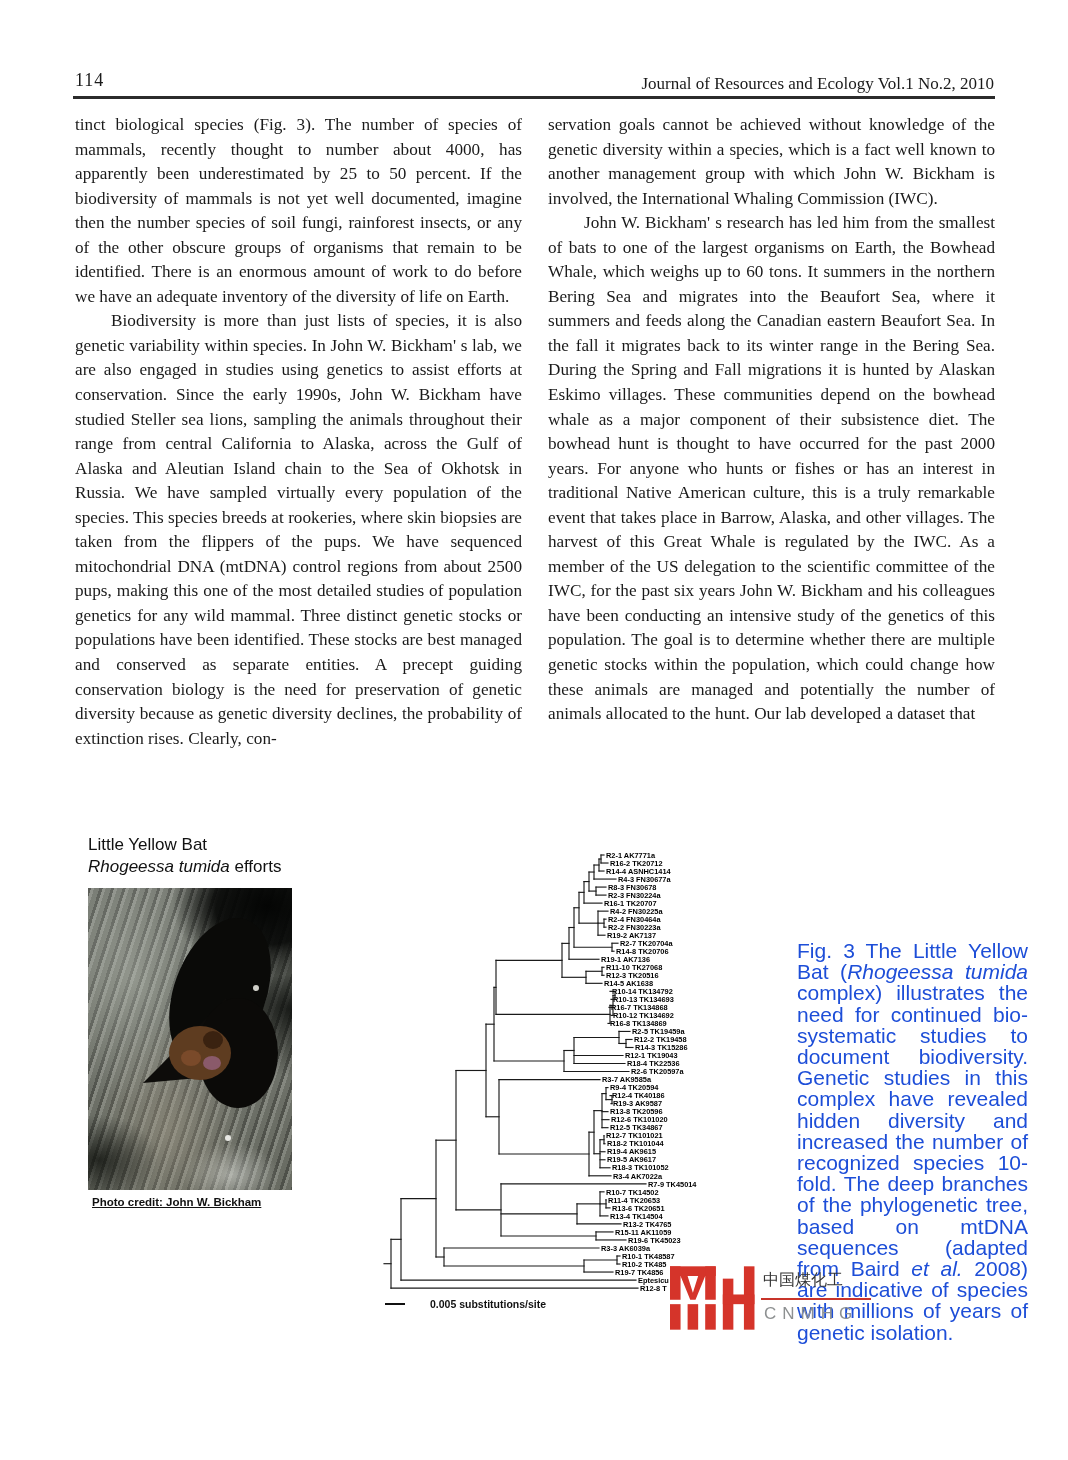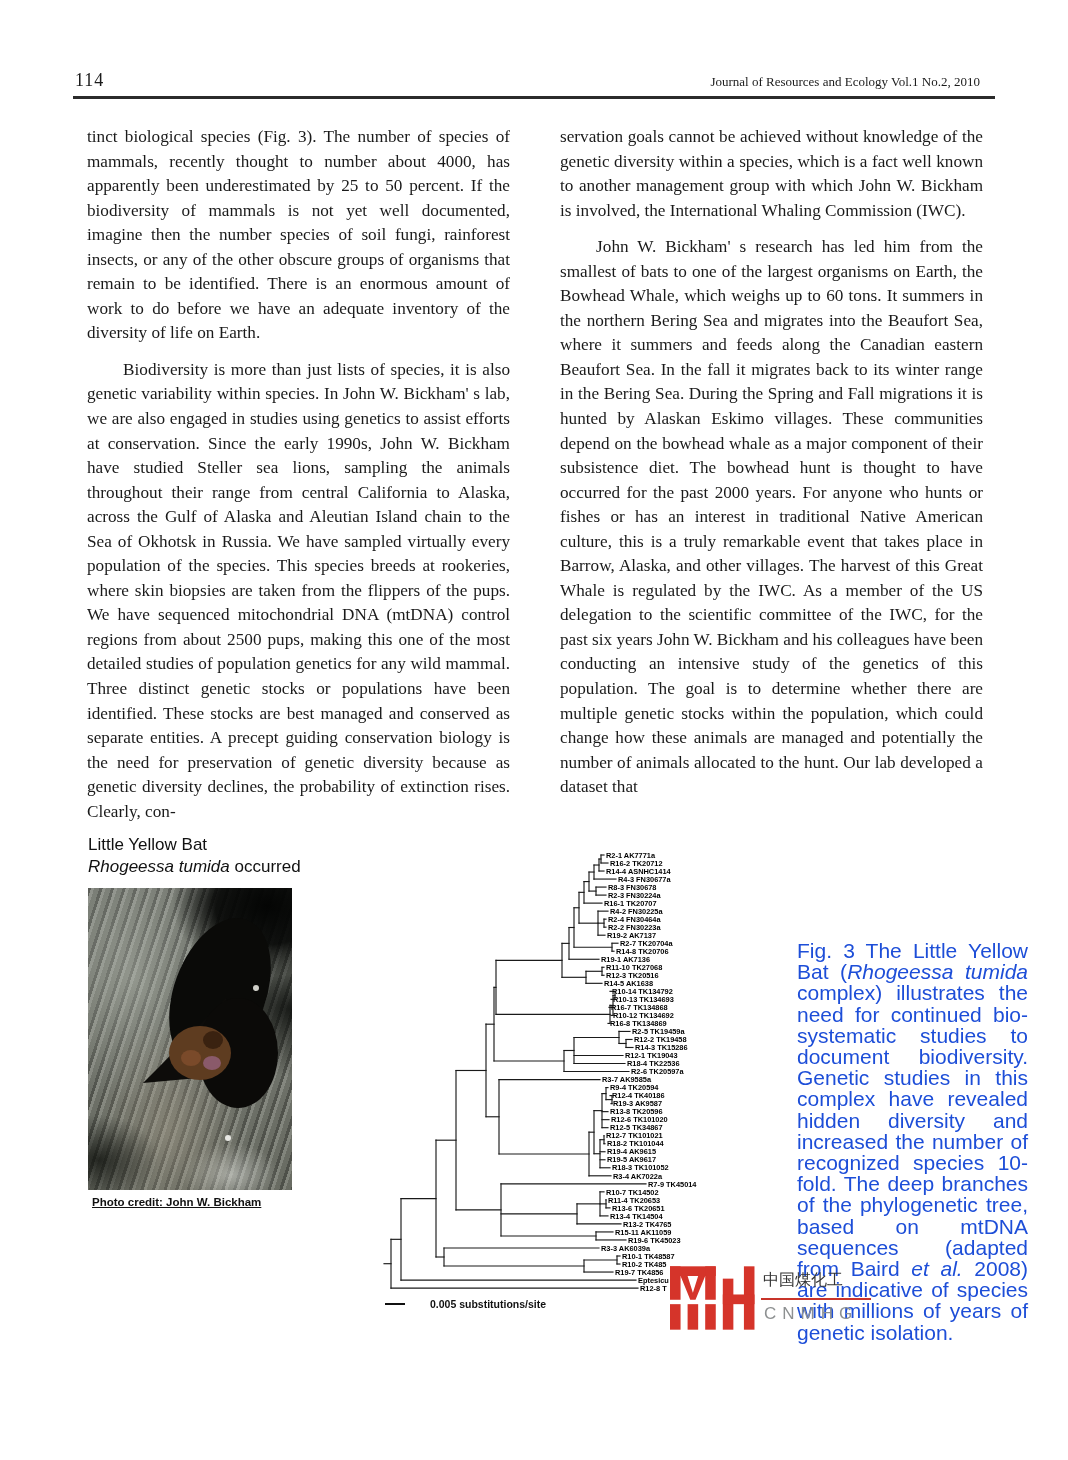--- a/index.html
+++ b/index.html
@@ -1,27 +1,27 @@
 <!DOCTYPE html>
 <html><head>
 <meta charset="utf-8">
 <style>
   html,body{margin:0;padding:0;background:#ffffff;}
   .page{position:relative;width:1068px;height:1460px;background:#fff;overflow:hidden;
         font-family:"Liberation Serif",serif;color:#1a1a1a;}
 
   
   .pageno{position:absolute;left:75px;top:70px;font-size:18px;letter-spacing:1px;}
-  .jtitle{position:absolute;right:88px;top:74px;font-size:13px;}
+  .jtitle{position:absolute;right:74px;top:74px;font-size:17px;}
   .hrule{position:absolute;left:73px;top:96px;width:922px;height:3px;background:#2b2b2b;}
 
   
   .col{position:absolute;top:113px;width:447px;font-size:17.2px;line-height:24.55px;
        text-align:justify;}
-  .col p{margin:12px;}
+  .col p{margin:0;}
   .col p.indent{text-indent:2.1em;}
   .col-left{left:75px;}
   .col-right{left:548px;}
 
   
   .fig-title{position:absolute;left:88px;top:834px;font-family:"Liberation Sans",sans-serif;
              font-size:17px;font-weight:400;line-height:22px;color:#111;}
   .fig-title .it{font-style:italic;}
   .photo{position:absolute;left:88px;top:888px;width:204px;height:302px;
      background:
@@ -69,21 +69,21 @@
     <p class="indent">Biodiversity is more than just lists of species, it is also genetic variability within species. In John W. Bickham' s lab, we are also engaged in studies using genetics to assist efforts at conservation. Since the early 1990s, John W. Bickham have studied Steller sea lions, sampling the animals throughout their range from central California to Alaska, across the Gulf of Alaska and Aleutian Island chain to the Sea of Okhotsk in Russia. We have sampled virtually every population of the species. This species breeds at rookeries, where skin biopsies are taken from the flippers of the pups. We have sequenced mitochondrial DNA (mtDNA) control regions from about 2500 pups, making this one of the most detailed studies of population genetics for any wild mammal. Three distinct genetic stocks or populations have been identified. These stocks are best managed and conserved as separate entities. A precept guiding conservation biology is the need for preservation of genetic diversity because as genetic diversity declines, the probability of extinction rises. Clearly, con-</p>
   </div>
 
   <div class="col col-right">
     <p>servation goals cannot be achieved without knowledge of the genetic diversity within a species, which is a fact well known to another management group with which John W. Bickham is involved, the International Whaling Commission (IWC).</p>
     <p class="indent">John W. Bickham' s research has led him from the smallest of bats to one of the largest organisms on Earth, the Bowhead Whale, which weighs up to 60 tons. It summers in the northern Bering Sea and migrates into the Beaufort Sea, where it summers and feeds along the Canadian eastern Beaufort Sea. In the fall it migrates back to its winter range in the Bering Sea. During the Spring and Fall migrations it is hunted by Alaskan Eskimo villages. These communities depend on the bowhead whale as a major component of their subsistence diet. The bowhead hunt is thought to have occurred for the past 2000 years. For anyone who hunts or fishes or has an interest in traditional Native American culture, this is a truly remarkable event that takes place in Barrow, Alaska, and other villages. The harvest of this Great Whale is regulated by the IWC. As a member of the US delegation to the scientific committee of the IWC, for the past six years John W. Bickham and his colleagues have been conducting an intensive study of the genetics of this population. The goal is to determine whether there are multiple genetic stocks within the population, which could change how these animals are managed and potentially the number of animals allocated to the hunt. Our lab developed a dataset that</p>
   </div>
 
   <div class="fig-title">
     <span>Little Yellow Bat</span><br>
-    <span class="it">Rhogeessa tumida</span><span> occurred</span>
+    <span class="it">Rhogeessa tumida</span><span> efforts</span>
   </div>
 
   <div class="photo">
     <svg width="204" height="302" viewBox="0 0 204 302">
       <ellipse cx="132" cy="105" rx="46" ry="78" fill="#0a0a08" transform="rotate(20 132 105)"></ellipse>
       <path d="M55,195 L72,178 L138,110 L152,175 L110,190 Z" fill="#0d0c0a"></path>
       <ellipse cx="150" cy="165" rx="40" ry="55" fill="#0b0a08"></ellipse>
       <ellipse cx="112" cy="165" rx="31" ry="27" fill="#5e3c20"></ellipse>
       <ellipse cx="103" cy="170" rx="10" ry="8" fill="#7a4a2a"></ellipse>
       <ellipse cx="124" cy="175" rx="9" ry="7" fill="#8a5a6a"></ellipse>

